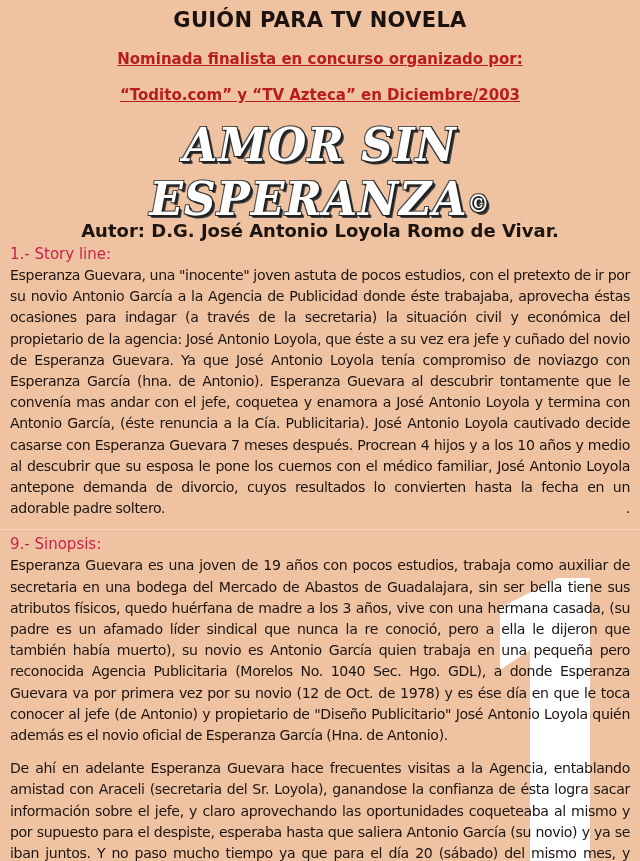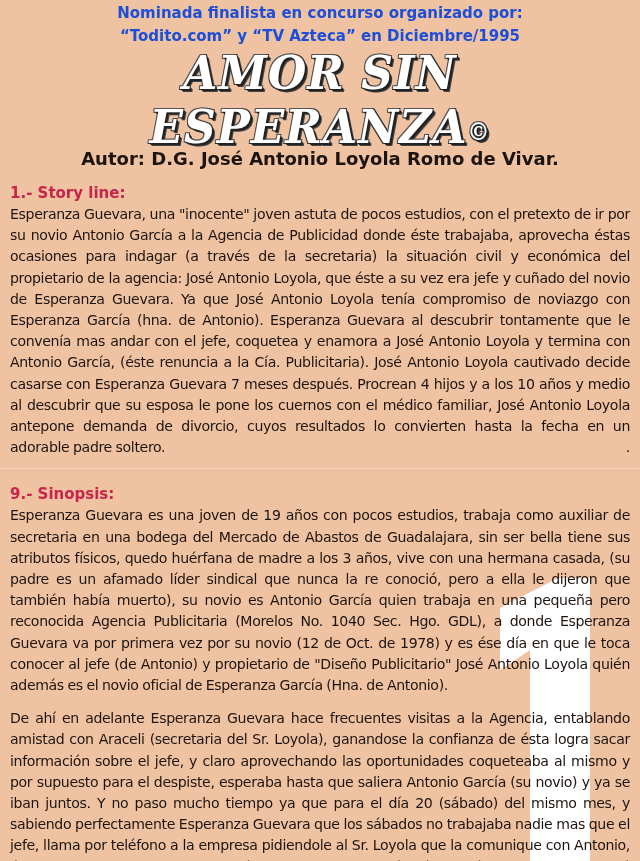--- a/index.html
+++ b/index.html
@@ -38,22 +38,23 @@
       letter-spacing: 0.3px;
       margin: 0;
       padding-top: 7px;
       line-height: 26px;
       color: #1c1210;
     }
     .subtitle {
       font-weight: bold;
       font-size: 15px;
       line-height: 19px;
-      color: #1d4ed8;
-      margin: 4px;
+      color: #b91c1c;
+      margin: 17px;
+      text-decoration: underline;
     }
     .brand {
       font-family: "DejaVu Serif", serif;
       font-weight: bold;
       font-style: italic;
       font-size: 44px;
       line-height: 50px;
       color: #ffffff;
       letter-spacing: 1px;
       margin: 0;
@@ -74,24 +75,24 @@
     }
     .author {
       font-weight: bold;
       font-size: 18px;
       line-height: 18px;
       margin: 0;
       color: #1d1410;
     }
     .section-heading {
       color: #c8234b;
-      font-weight: bold;
+      font-weight: normal;
       font-size: 15px;
       line-height: 20px;
-      margin: 15px 0 1px 0;
+      margin: 4px 0 1px 0;
     }
     .para {
       font-size: 14.1px;
       line-height: 21.2px;
       text-align: justify;
       margin: 0;
       letter-spacing: -0.35px;
       word-spacing: -0.5px;
     }
     .para-gap {
@@ -109,22 +110,23 @@
 </head>
 <body>
 
 <svg class="big-one" viewBox="0 0 200 291" preserveAspectRatio="none">
   <polygon points="118,8 150,8 150,291 90,291 90,80 60,100 60,38" fill="#ffffff"></polygon>
 </svg>
 
 <div class="page">
 
   <div class="header">
+    <h1 class="title">GUIÓN PARA TV NOVELA</h1>
     <p class="subtitle">Nominada finalista en concurso organizado por:</p>
-    <p class="subtitle">“Todito.com” y “TV Azteca” en Diciembre/1995</p>
+    <p class="subtitle">“Todito.com” y “TV Azteca” en Diciembre/2003</p>
     <p class="brand"><span>AMOR SIN ESPERANZA</span><sup>©</sup></p>
     <p class="author">Autor: D.G. José Antonio Loyola Romo de Vivar.</p>
   </div>
 
   <div class="section">
     <div class="section-heading">1.- Story line:</div>
     <p class="para"><span>Esperanza Guevara, una "inocente" joven astuta de pocos estudios, con el pretexto de ir por su novio Antonio García a la Agencia de Publicidad donde éste trabajaba, aprovecha éstas ocasiones para indagar (a través de la secretaria) la situación civil y económica del propietario de la agencia: José Antonio Loyola, que éste a su vez era jefe y cuñado del novio de Esperanza Guevara. Ya que José Antonio Loyola tenía compromiso de noviazgo con Esperanza García (hna. de Antonio). Esperanza Guevara al descubrir tontamente que le convenía mas andar con el jefe, coquetea y enamora a José Antonio Loyola y termina con Antonio García, (éste renuncia a la Cía. Publicitaria). José Antonio Loyola cautivado decide casarse con Esperanza Guevara 7 meses después. Procrean 4 hijos y a los 10 años y medio al descubrir que su esposa  le pone los cuernos con el médico familiar, José Antonio Loyola antepone demanda de divorcio, cuyos resultados lo convierten hasta la fecha en un adorable padre soltero.</span><span class="dot">.</span></p>
   </div>
 
   <div class="divider"></div>

